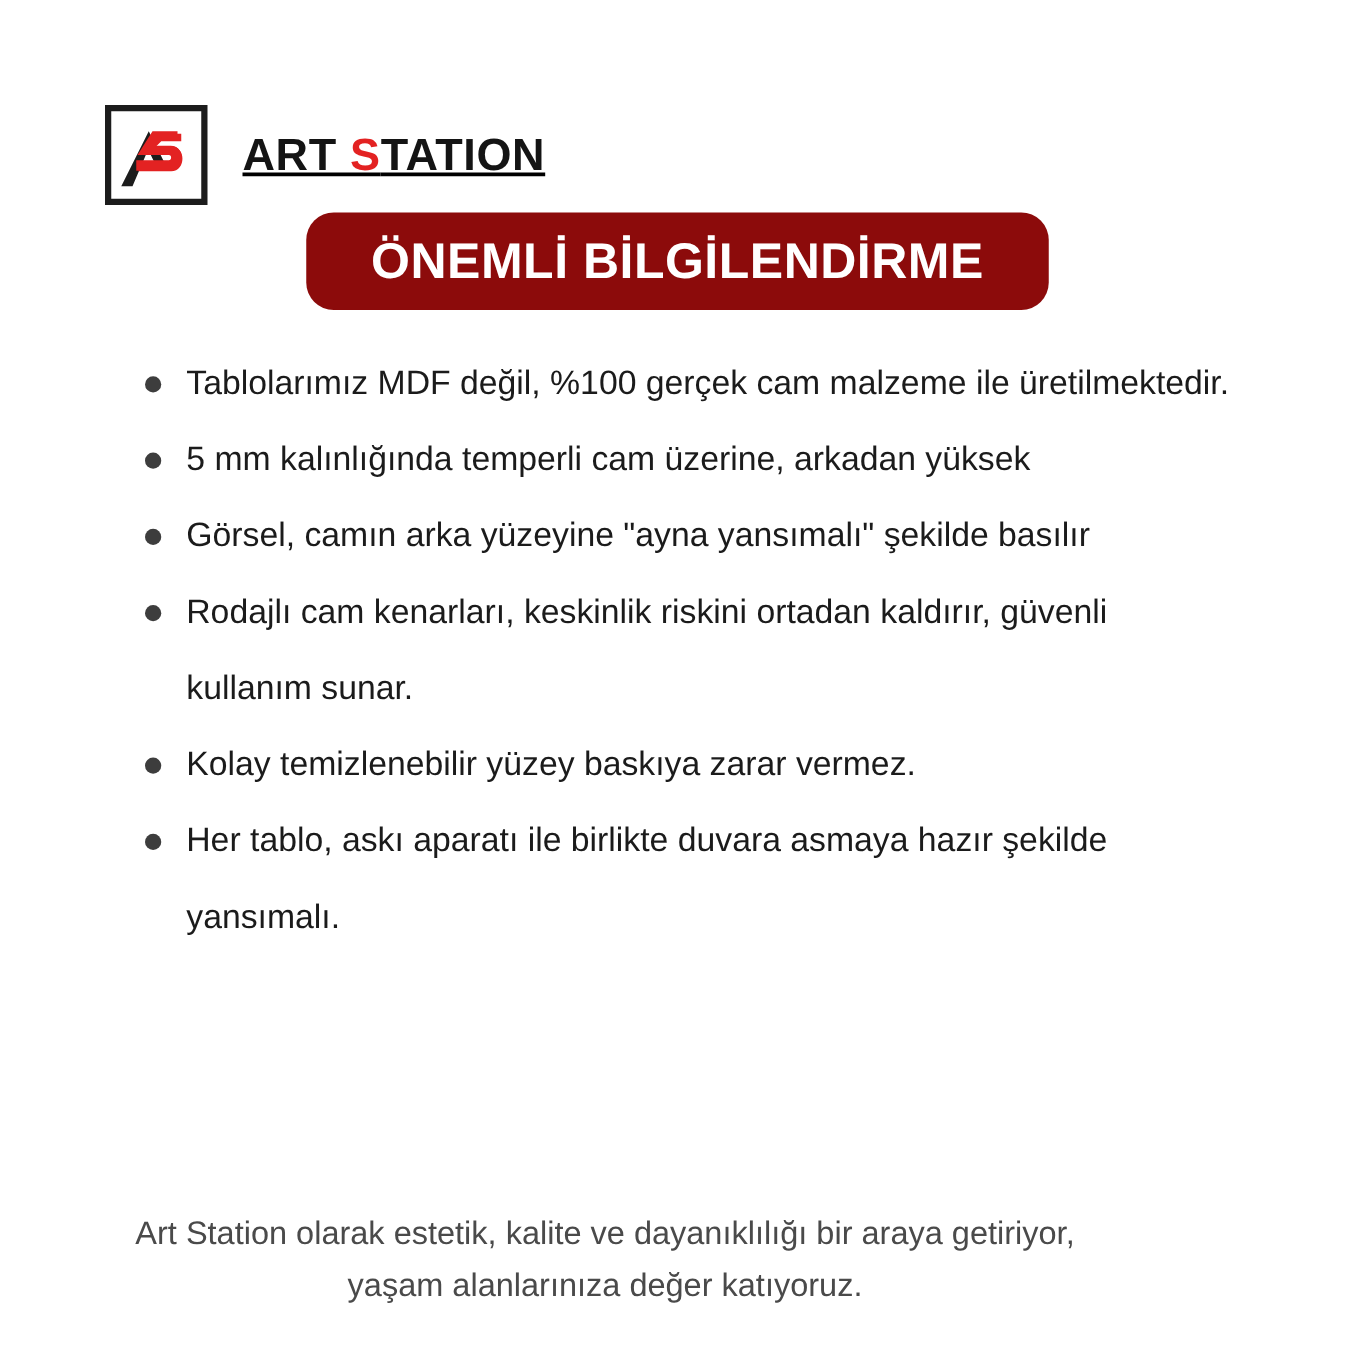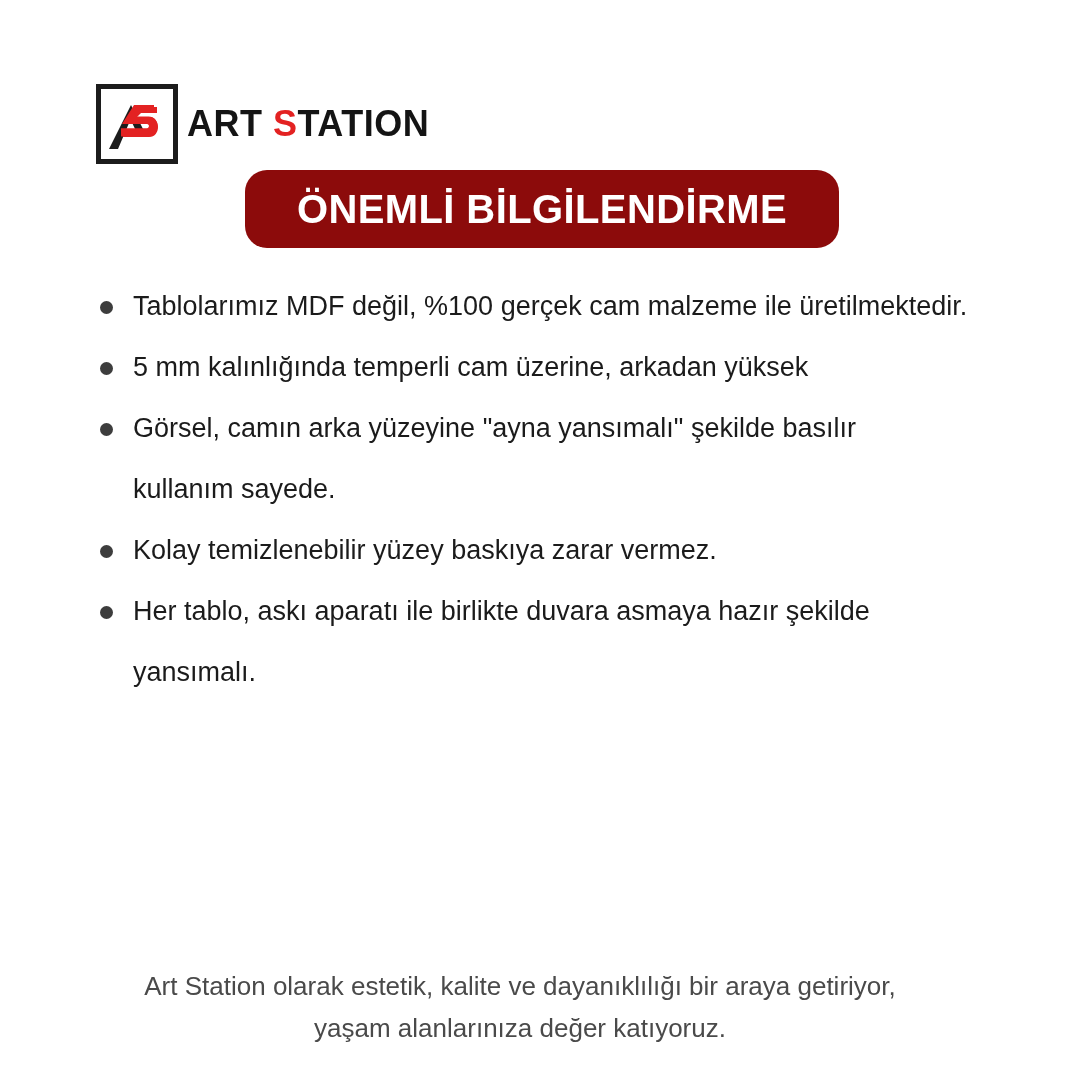--- a/index.html
+++ b/index.html
@@ -18,25 +18,26 @@
     position: relative;
     width: 1080px;
     height: 1080px;
     background: #ffffff;
     box-sizing: border-box;
   }
 
   
   .brand {
     position: absolute;
-    left: 96px;
+    left: 84px;
     top: 84px;
     display: flex;
     align-items: center;
-    gap: 9px;
+    gap: 28px;
+    text-decoration: underline;
   }
   .brand-mark {
     width: 82px;
     height: 80px;
     border: 5px solid #1c1c1c;
     box-sizing: border-box;
     position: relative;
     background: #ffffff;
   }
   .brand-mark svg {
@@ -77,21 +78,21 @@
     color: #ffffff;
     letter-spacing: 0.4px;
     white-space: nowrap;
     line-height: 1;
     text-align: center;
   }
 
   
   .bullets {
     position: absolute;
-    left: 100px;
+    left: 116px;
     top: 288px;
     width: 930px;
   }
   .bullet-row {
     display: flex;
     align-items: flex-start;
     height: 61px;
   }
   .bullet-dot {
     flex: 0 0 auto;
@@ -114,21 +115,20 @@
     white-space: nowrap;
   }
 
   
   .footer {
     position: absolute;
     left: 0;
     top: 965px;
     width: 968px;
     text-align: center;
-    padding-left: 36px;
   }
   .footer-line {
     font-family: "Liberation Sans", sans-serif;
     font-size: 26px;
     font-weight: 400;
     color: #4a4a4a;
     line-height: 42px;
     white-space: nowrap;
   }
 </style>
@@ -163,22 +163,26 @@
     </div>
     <div class="bullet-row">
       <span class="bullet-dot"></span>
       <span class="bullet-text">5 mm kalınlığında temperli cam üzerine, arkadan yüksek</span>
     </div>
     <div class="bullet-row">
       <span class="bullet-dot"></span>
       <span class="bullet-text">Görsel, camın arka yüzeyine "ayna yansımalı" şekilde basılır</span>
     </div>
     <div class="bullet-row">
+      <span class="bullet-dot"></span>
+      <span class="bullet-text">Rodajlı cam kenarları, keskinlik riskini ortadan kaldırır, güvenli</span>
+    </div>
+    <div class="bullet-row">
       <span class="bullet-dot hidden"></span>
-      <span class="bullet-text">kullanım sayede.</span>
+      <span class="bullet-text">kullanım sunar.</span>
     </div>
     <div class="bullet-row">
       <span class="bullet-dot"></span>
       <span class="bullet-text">Kolay temizlenebilir yüzey baskıya zarar vermez.</span>
     </div>
     <div class="bullet-row">
       <span class="bullet-dot"></span>
       <span class="bullet-text">Her tablo, askı aparatı ile birlikte duvara asmaya hazır şekilde</span>
     </div>
     <div class="bullet-row">

